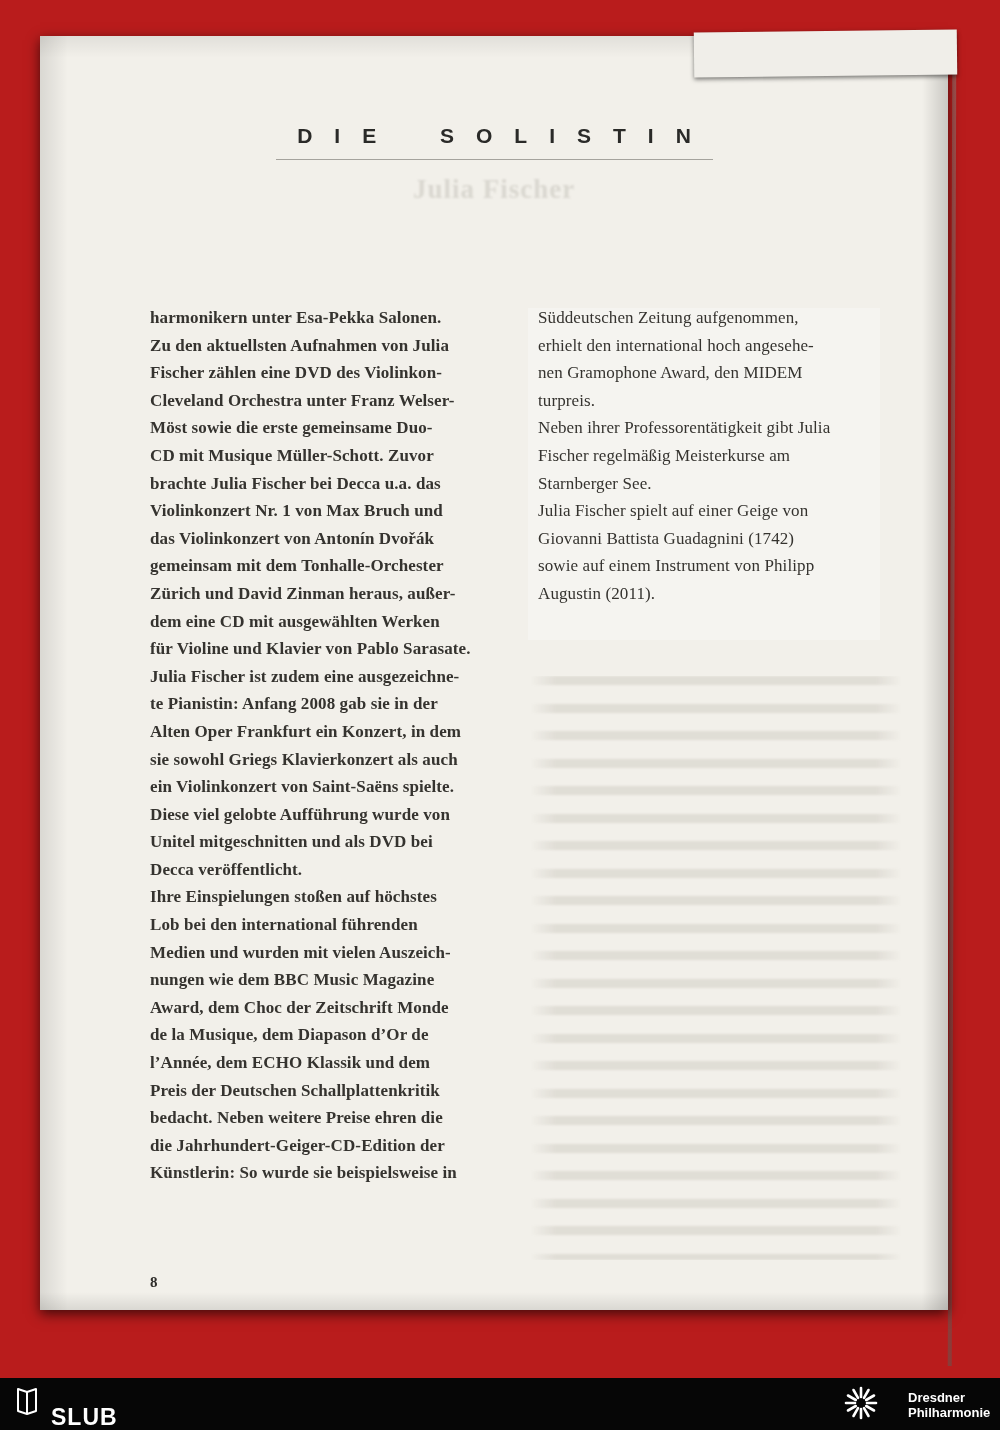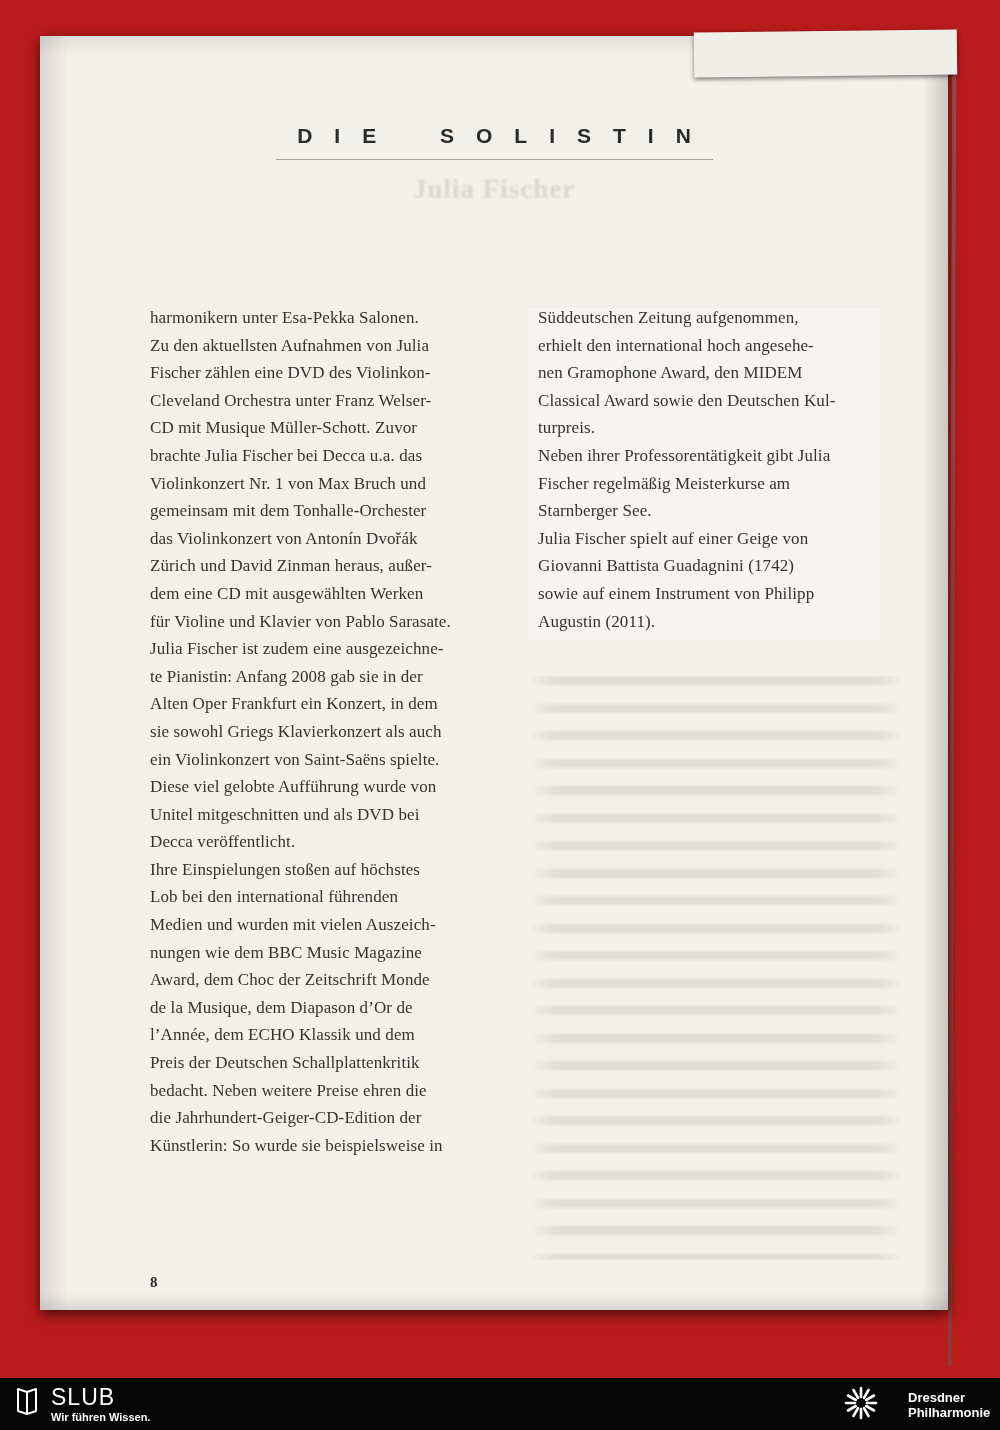--- a/index.html
+++ b/index.html
@@ -56,37 +56,37 @@
     background:repeating-linear-gradient(to bottom,
       rgba(110,102,88,.13) 0px, rgba(110,102,88,.13) 9px,
       rgba(110,102,88,0) 9px, rgba(110,102,88,0) 27.5px);
     filter:blur(1.3px);
     -webkit-mask-image:linear-gradient(to right, transparent 0, #000 7%, #000 93%, transparent 100%);
             mask-image:linear-gradient(to right, transparent 0, #000 7%, #000 93%, transparent 100%);
   }
   
   .column { position:absolute; top:268px; z-index:2;
     font-size:17px; line-height:27.6px; color:#35332f; letter-spacing:.1px; }
-  .column-left  { left:110px; width:342px; }
+  .column-left  { left:110px; width:342px;font-weight:bold; }
   .column-right { left:498px; width:350px; }
   .text-line { white-space:nowrap; }
   
   .page-number {
     position:absolute; left:110px; top:1238px; z-index:2;
     font-weight:bold; font-size:15px; color:#2f2d2a; letter-spacing:.5px;
   }
   
   .footer {
     position:absolute; left:0; bottom:0; width:1000px; height:52px;
     background:#060606; z-index:10;
     font-family:"Liberation Sans","DejaVu Sans",sans-serif; color:#fff;
   }
   .footer-left { position:absolute; left:14px; top:8px; display:flex; gap:11px; align-items:flex-start; }
   .slub-texts { display:flex; flex-direction:column; }
-  .slub-name { font-weight:normal; font-size:23px; line-height:23px; letter-spacing:1px; }
+  .slub-name { font-weight:bold; font-size:23px; line-height:23px; letter-spacing:1px;margin-top:20px; }
   .slub-tagline { font-weight:bold; font-size:11px; line-height:13px; margin-top:2px; }
   .footer-right { position:absolute; left:843px; top:7px; display:flex; gap:9px; align-items:center; }
   .publisher-texts { display:flex; flex-direction:column; }
   .publisher-line { font-weight:bold; font-size:13px; line-height:15px;padding-left:20px; }
 </style>
 </head>
 <body>
 
 <div id="stage">
 
@@ -102,25 +102,26 @@
       <div class="heading">DIE SOLISTIN</div>
       <div class="heading-rule"></div>
     </div>
 
     <div class="column column-left">
         <div>
           <div class="text-line">harmonikern unter Esa-Pekka Salonen.</div>
           <div class="text-line">Zu den aktuellsten Aufnahmen von Julia</div>
           <div class="text-line">Fischer zählen eine DVD des Violinkon-</div>
           <div class="text-line">Cleveland Orchestra unter Franz Welser-</div>
+          <div class="text-line">Möst sowie die erste gemeinsame Duo-</div>
           <div class="text-line">CD mit Musique Müller-Schott. Zuvor</div>
           <div class="text-line">brachte Julia Fischer bei Decca u.a. das</div>
           <div class="text-line">Violinkonzert Nr. 1 von Max Bruch und</div>
+          <div class="text-line">das Violinkonzert von Antonín Dvořák</div>
           <div class="text-line">gemeinsam mit dem Tonhalle-Orchester</div>
-          <div class="text-line">das Violinkonzert von Antonín Dvořák</div>
           <div class="text-line">Zürich und David Zinman heraus, außer-</div>
           <div class="text-line">dem eine CD mit ausgewählten Werken</div>
           <div class="text-line">für Violine und Klavier von Pablo Sarasate.</div>
           <div class="text-line">Julia Fischer ist zudem eine ausgezeichne-</div>
           <div class="text-line">te Pianistin: Anfang 2008 gab sie in der</div>
           <div class="text-line">Alten Oper Frankfurt ein Konzert, in dem</div>
           <div class="text-line">sie sowohl Griegs Klavierkonzert als auch</div>
           <div class="text-line">ein Violinkonzert von Saint-Saëns spielte.</div>
           <div class="text-line">Diese viel gelobte Aufführung wurde von</div>
           <div class="text-line">Unitel mitgeschnitten und als DVD bei</div>
@@ -138,21 +139,20 @@
           <div class="text-line">bedacht. Neben weitere Preise ehren die</div>
           <div class="text-line">die Jahrhundert-Geiger-CD-Edition der</div>
           <div class="text-line">Künstlerin: So wurde sie beispielsweise in</div>
         </div>
       </div>
     <div class="column column-right">
         <div>
           <div class="text-line">Süddeutschen Zeitung aufgenommen,</div>
           <div class="text-line">erhielt den international hoch angesehe-</div>
           <div class="text-line">nen Gramophone Award, den MIDEM</div>
-          <div class="text-line">Classical Award sowie den Deutschen Kul-</div>
           <div class="text-line">turpreis.</div>
         </div>
         <div>
           <div class="text-line">Neben ihrer Professorentätigkeit gibt Julia</div>
           <div class="text-line">Fischer regelmäßig Meisterkurse am</div>
           <div class="text-line">Starnberger See.</div>
         </div>
         <div>
           <div class="text-line">Julia Fischer spielt auf einer Geige von</div>
           <div class="text-line">Giovanni Battista Guadagnini (1742)</div>

